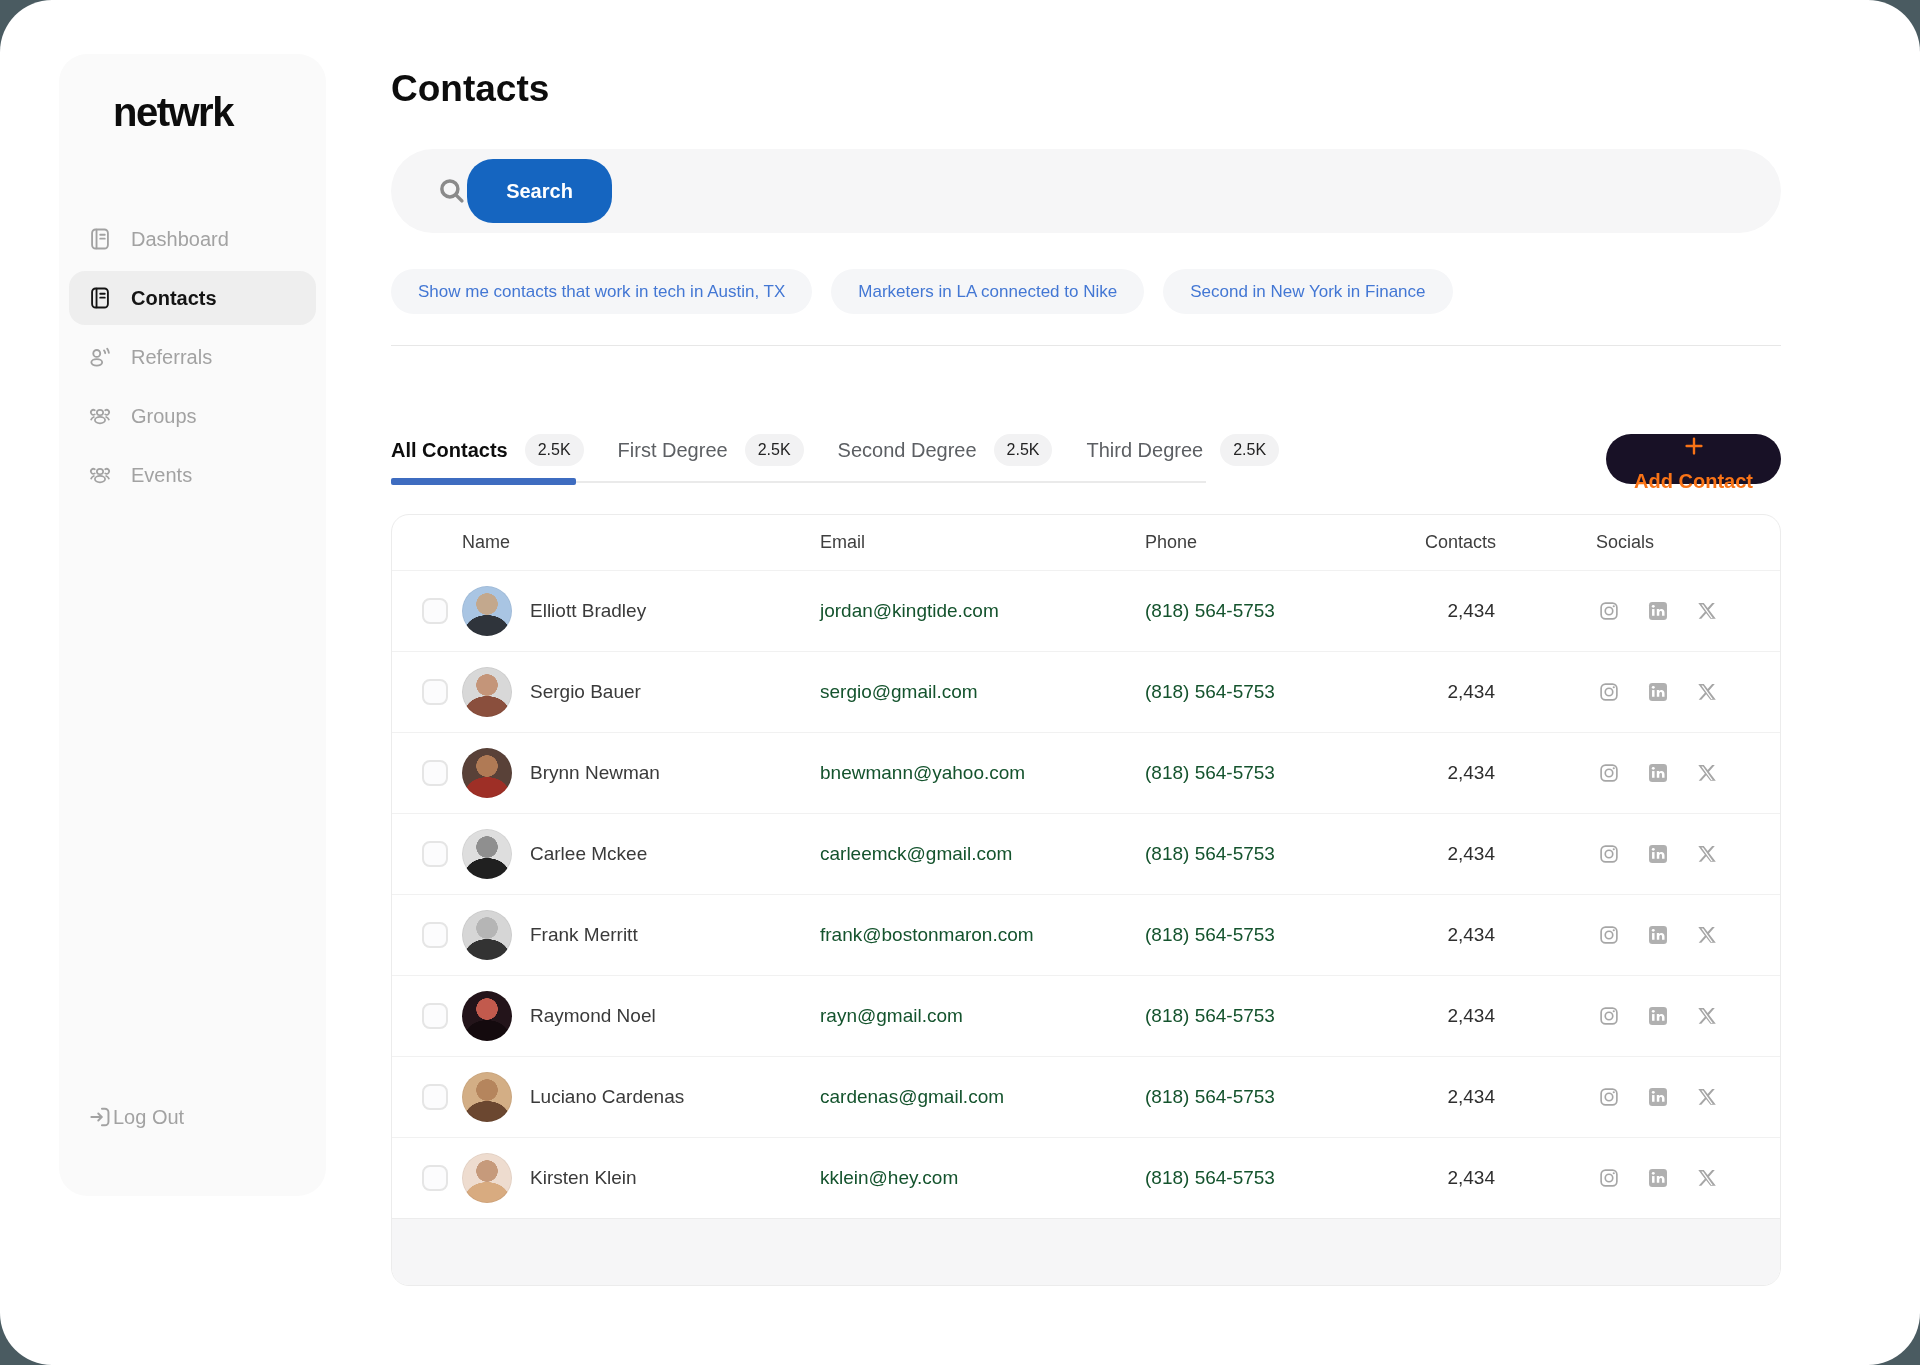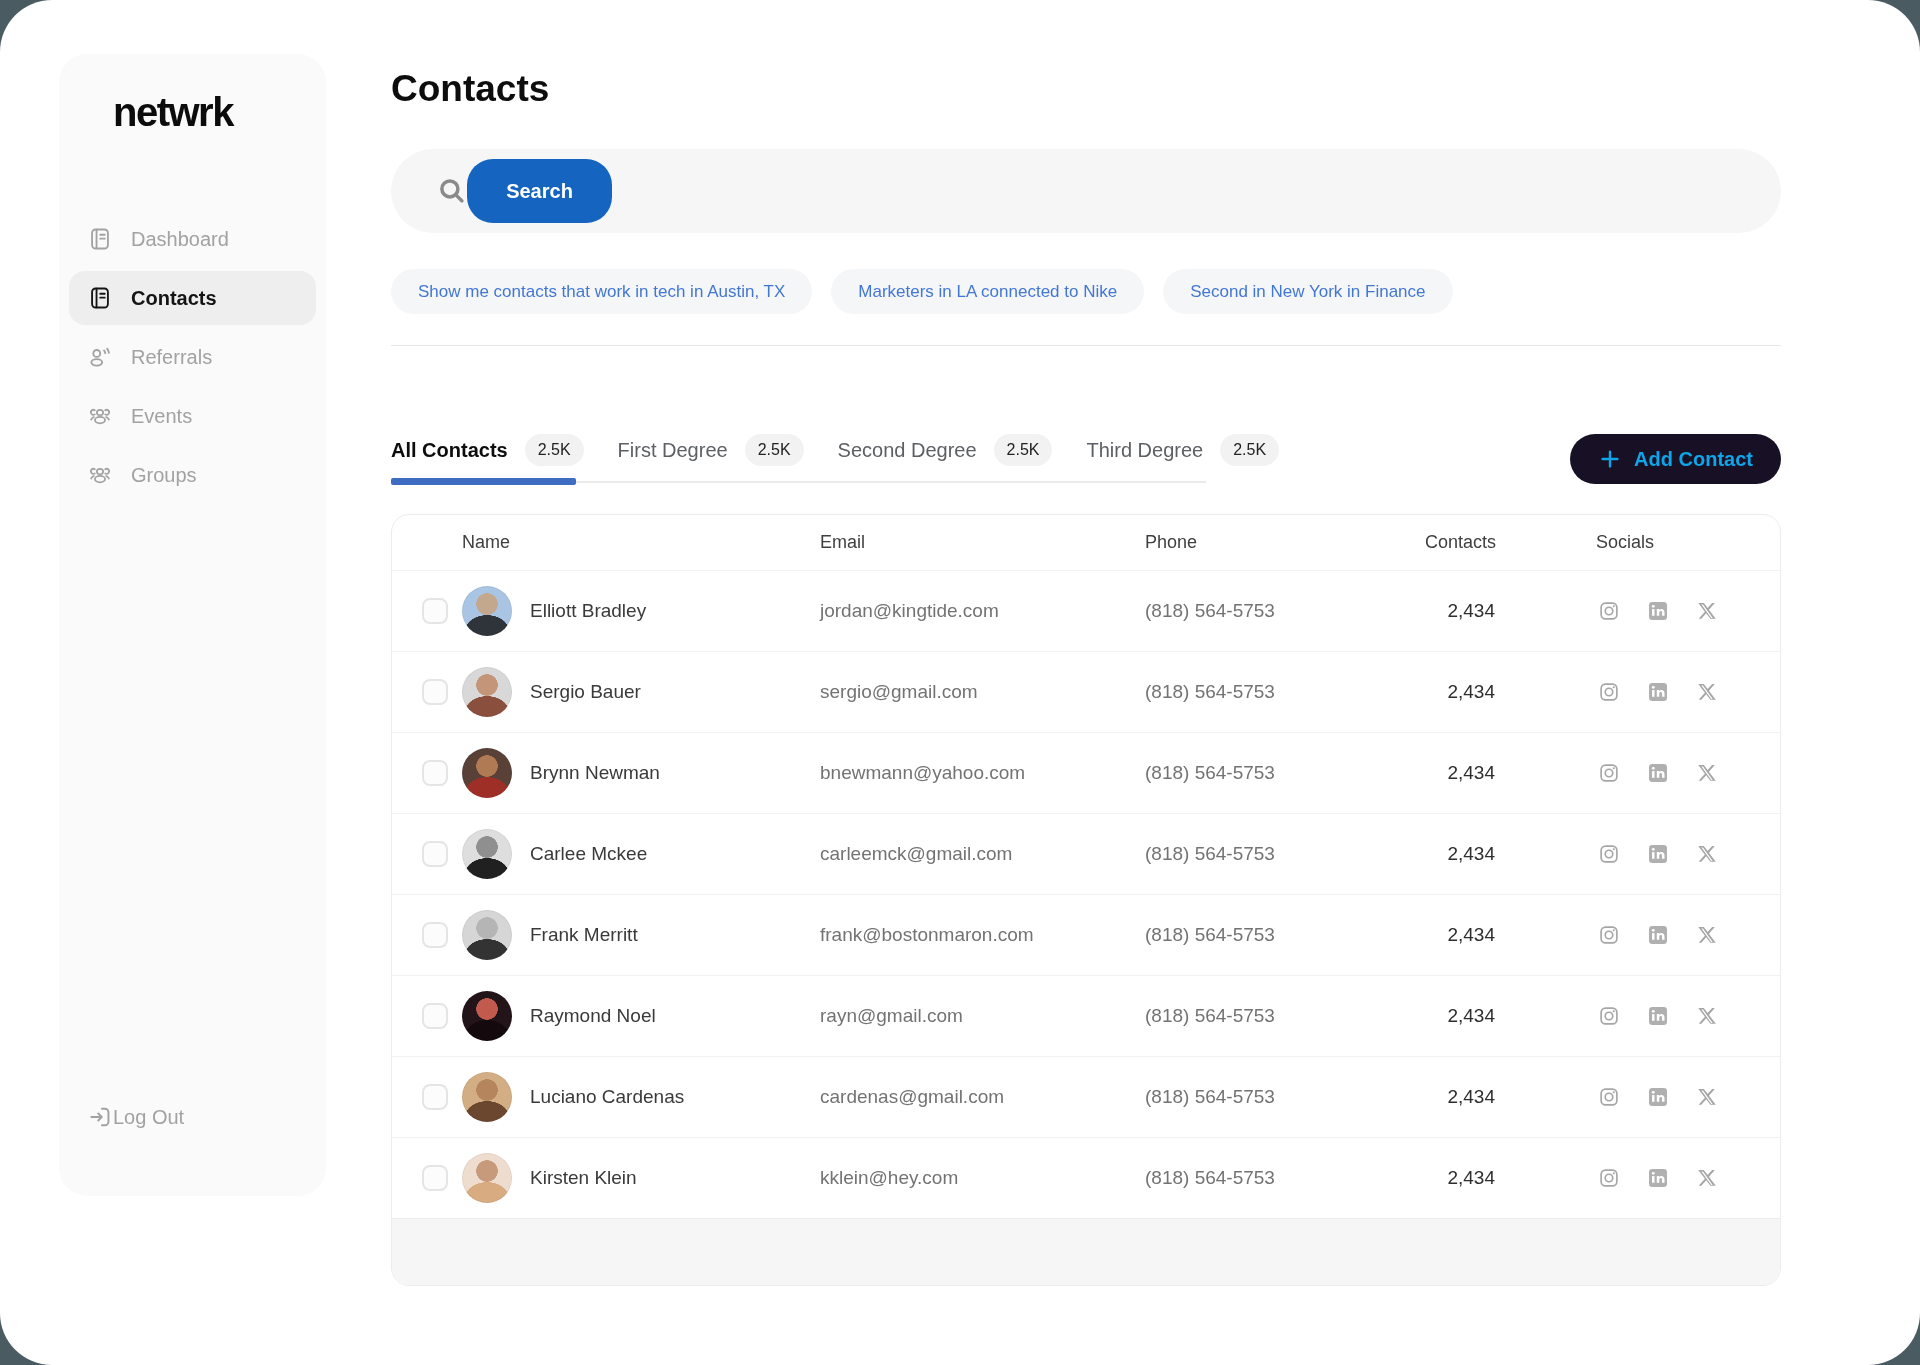--- a/index.html
+++ b/index.html
@@ -46,38 +46,38 @@
 
   .toolbar{margin-top:88px;display:flex;justify-content:space-between;align-items:flex-start;}
   .tabs-wrap{width:815px;}
   .tabs{display:flex;gap:34px;align-items:center;}
   .tab{display:flex;align-items:center;gap:17px;font-size:20px;color:#5c5f63;cursor:pointer;white-space:nowrap;}
   .tab.active{color:#0d0d0d;font-weight:700;}
   .tab-badge{background:#f2f2f3;border-radius:16px;padding:7px 13px;font-size:16px;color:#232323;font-weight:500;}
   .tab-track{margin-top:15px;height:2px;background:#eaeaea;position:relative;}
   .tab-indicator{position:absolute;left:0;top:-3px;width:185px;height:7px;background:#3e6cc0;border-radius:2px;}
 
-  .add-btn{height:50px;padding:9px 28px;border:none;border-radius:26px;background:#181126;
-    color:#0ea5e9;font-size:20px;font-weight:700;font-family:inherit;display:flex;align-items:center;gap:12px;cursor:pointer;}
+  .add-btn{height:50px;padding:0 28px;border:none;border-radius:26px;background:#181126;
+    color:#f97316;font-size:20px;font-weight:700;font-family:inherit;display:flex;align-items:center;gap:12px;cursor:pointer;flex-direction:column;}
   .add-btn .picon{width:24px;height:24px;display:inline-flex;}
   .add-btn .picon svg{width:24px;height:24px;}
 
   
   .table{margin-top:30px;border:1.5px solid #ececec;border-radius:18px;overflow:hidden;background:#fff;}
   .trow{display:grid;grid-template-columns:70px 68px 290px 325px 280px 70px 1fr;
     align-items:center;height:80px;border-top:1px solid #f1f1f1;}
   .thead{height:55px;border-top:none;color:#3f3f3f;font-size:18px;}
   .th-name{grid-column:2/4;}
   .th-contacts{text-align:right;white-space:nowrap;}
   .th-socials{padding-left:101px;}
   .cb{width:26px;height:26px;margin-left:30px;border:2px solid #e5e5e5;border-radius:8px;
     background:#fcfcfd;box-sizing:border-box;cursor:pointer;}
   .avatar{width:50px;height:50px;border-radius:50%;box-shadow:inset 0 0 0 1px rgba(0,0,0,.05);}
   .cell-name{font-size:19px;color:#3a3a3a;}
-  .cell-email,.cell-phone{font-size:19px;color:#737373;}
+  .cell-email,.cell-phone{font-size:19px;color:#14532d;}
   .cell-contacts{font-size:19px;color:#2e2e2e;text-align:right;}
   .cell-socials{display:flex;align-items:center;gap:27px;padding-left:103px;}
   .soc{width:22px;height:22px;display:inline-flex;color:#a6a6a6;cursor:pointer;}
   .soc svg{width:22px;height:22px;}
   .soc.linkedin{color:#b0b0b0;}
   .tfoot{height:66px;background:#f6f6f7;border-top:1px solid #ececec;}
 </style>
 </head>
 <body>
 
@@ -121,34 +121,34 @@
           <span class="nicon">
             <svg viewBox="0 0 24 24" fill="none" stroke="currentColor" stroke-linecap="round" stroke-linejoin="round" stroke-width="1.6">
               <path d="M7.2 6.7a2.3 2.3 0 1 0 0 3.8"></path>
               <path d="M6.3 12.9a4.6 4.6 0 0 0-2.5 2.4"></path>
               <path d="M16.8 6.7a2.3 2.3 0 1 1 0 3.8"></path>
               <path d="M17.7 12.9a4.6 4.6 0 0 1 2.5 2.4"></path>
               <ellipse cx="12" cy="8.8" rx="2.9" ry="2.5"></ellipse>
               <ellipse cx="12" cy="15.8" rx="4.7" ry="2.9"></ellipse>
             </svg>
           </span>
-          <span>Events</span>
+          <span>Groups</span>
         </div>
         <div class="nav-item">
           <span class="nicon">
             <svg viewBox="0 0 24 24" fill="none" stroke="currentColor" stroke-linecap="round" stroke-linejoin="round" stroke-width="1.6">
               <path d="M7.2 6.7a2.3 2.3 0 1 0 0 3.8"></path>
               <path d="M6.3 12.9a4.6 4.6 0 0 0-2.5 2.4"></path>
               <path d="M16.8 6.7a2.3 2.3 0 1 1 0 3.8"></path>
               <path d="M17.7 12.9a4.6 4.6 0 0 1 2.5 2.4"></path>
               <ellipse cx="12" cy="8.8" rx="2.9" ry="2.5"></ellipse>
               <ellipse cx="12" cy="15.8" rx="4.7" ry="2.9"></ellipse>
             </svg>
           </span>
-          <span>Groups</span>
+          <span>Events</span>
         </div>
       </nav>
     <div class="logout">
       <span class="nicon" id="logout-icon">
           <svg viewBox="0 0 24 24" fill="none" stroke="currentColor" stroke-linecap="round" stroke-linejoin="round" stroke-width="1.8">
             <path d="M13.8 4.3h2.7a3.3 3.3 0 0 1 3.3 3.3v8.8a3.3 3.3 0 0 1-3.3 3.3h-2.7"></path>
             <path d="M4 12h9.3"></path>
             <path d="M10.4 8.8l3.2 3.2-3.2 3.2"></path>
           </svg>
         </span>

